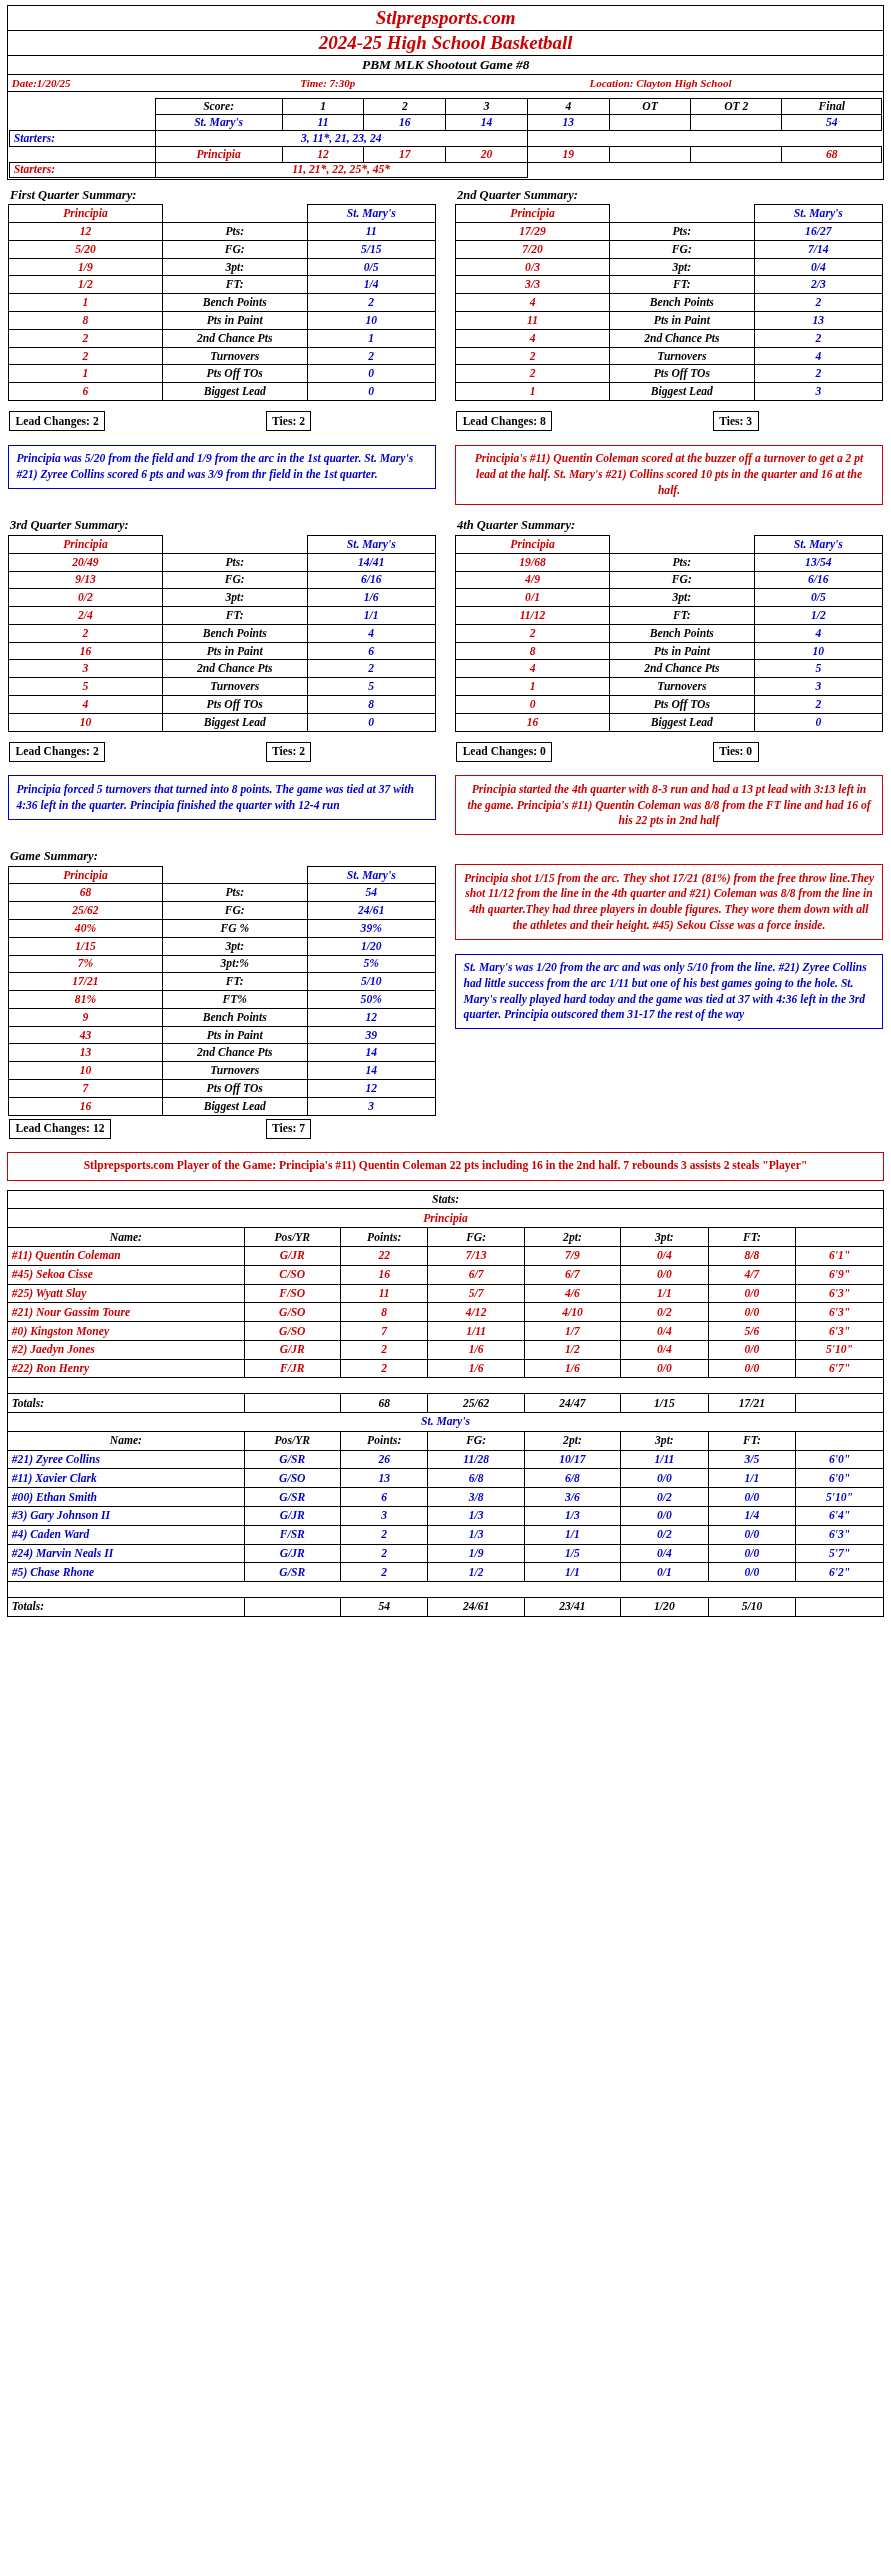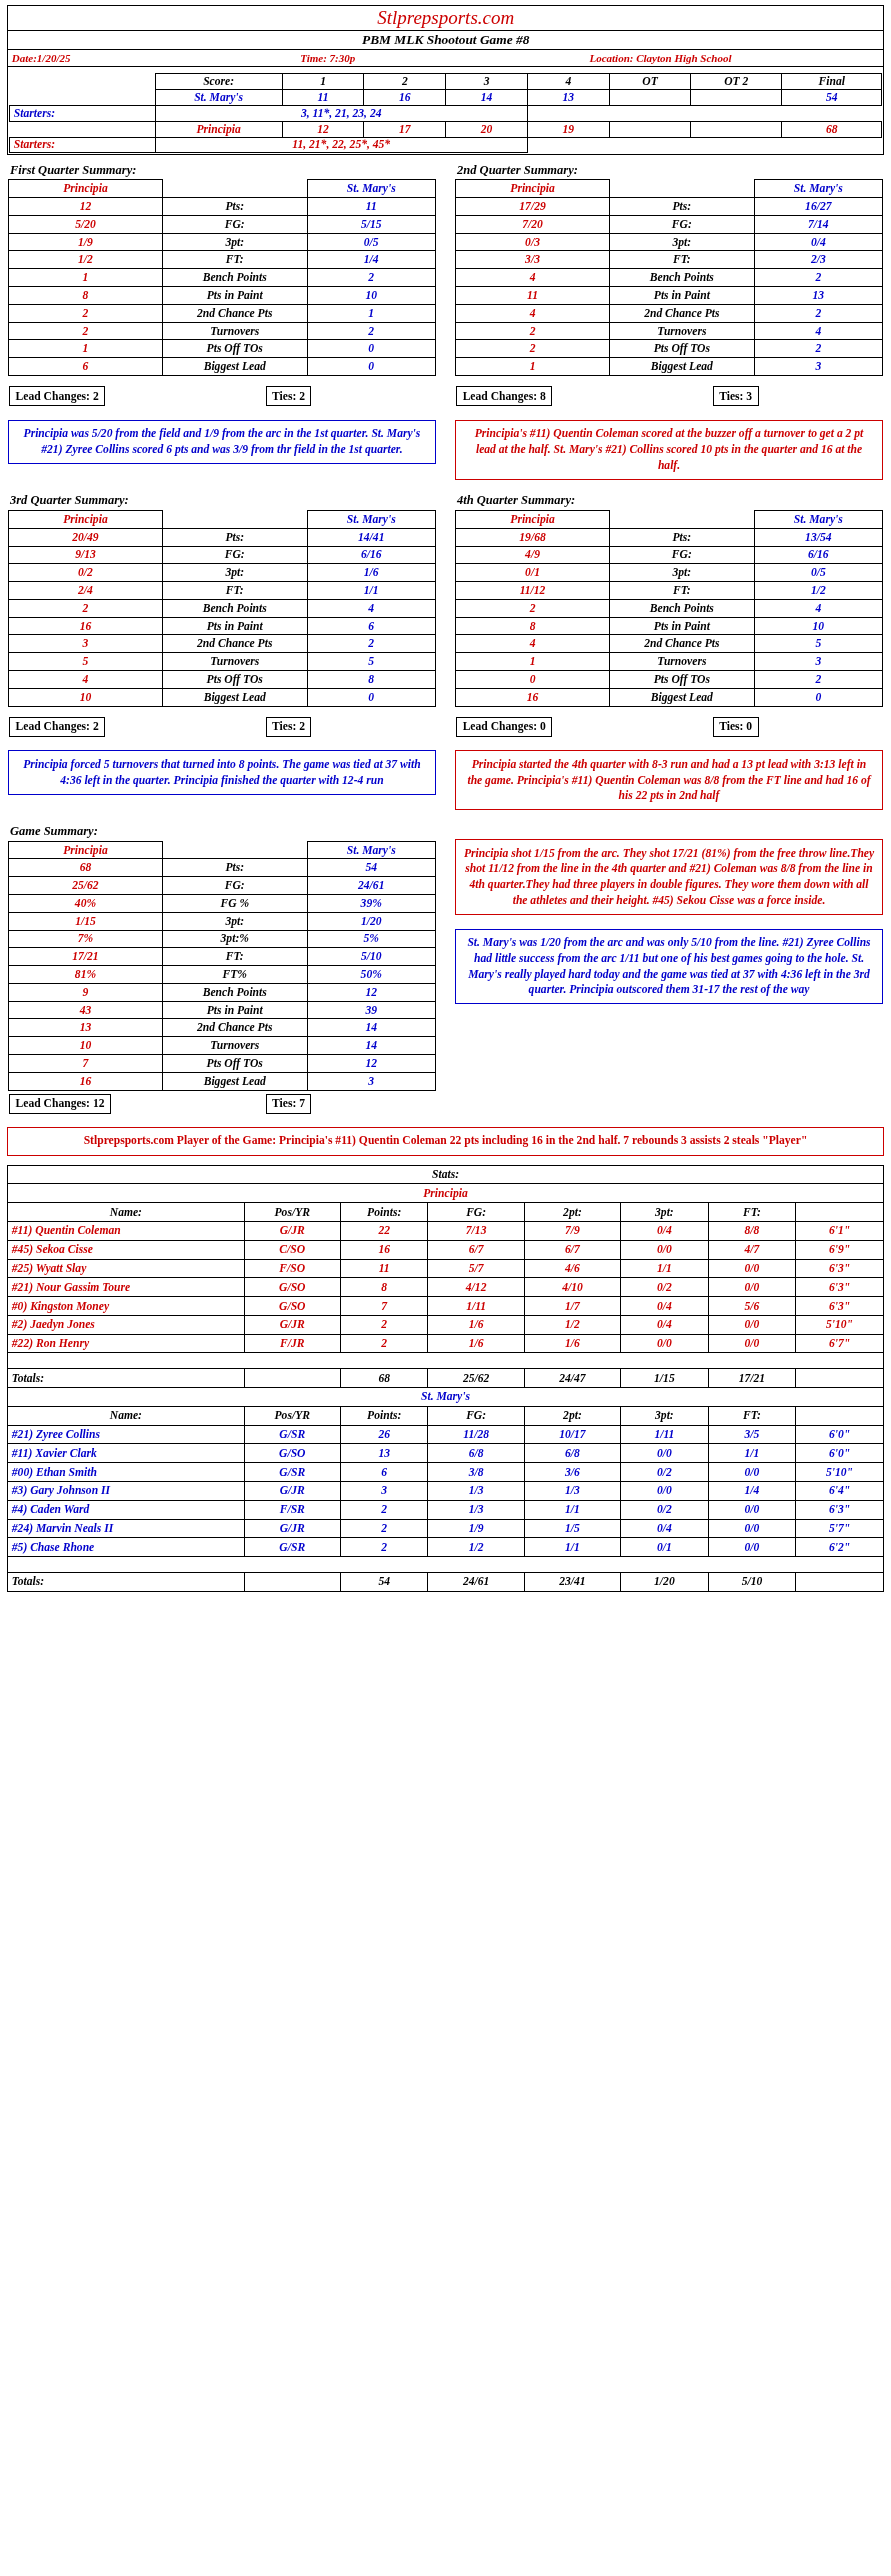--- a/index.html
+++ b/index.html
@@ -6,38 +6,38 @@
   body{font-family:"Liberation Serif", serif;width:891px;}
   .page{width:891px;box-sizing:border-box;padding:5.4px 7.2px 18px 7.2px;}
   table{border-collapse:collapse;}
   .bx{border:0.9px solid #000;}
   .cen{text-align:center;}
   .lft{text-align:left;}
   .red{color:#cc0000;}
   .blue{color:#0000cc;}
   .bold{font-weight:bold;}
   .ital{font-style:italic;}
-  .ttl{font-size:19px;font-weight:normal;font-style:italic;color:#cc0000;text-align:center;}
+  .ttl{font-size:19px;font-weight:bold;font-style:italic;color:#cc0000;text-align:center;}
   .ttl2{font-size:13.4px;font-weight:bold;font-style:italic;color:#000;text-align:center;}
   .maintbl{width:877px;}
   .cellpad td{padding:1.8px 3.6px;font-size:11px;}
 
   
   .g{border-collapse:collapse;}
   .g td{border:0.9px solid #000;font-size:11.6px;padding:0.9px 3.6px;font-style:italic;}
 
   .qtitle{font-size:12.5px;font-weight:bold;font-style:italic;padding:2.7px 1.8px 1.8px 1.8px;}
   .qtbl{width:100%;border-collapse:collapse;}
   .qtbl td{border:0.9px solid #000;font-size:11.6px;padding:0.9px 3.6px;height:15px;}
   .qtbl .lab{text-align:center;font-weight:bold;font-style:italic;}
   .qtbl .v{text-align:center;font-weight:bold;font-style:italic;}
 
   .lcbox{border:0.9px solid #000;font-size:11.6px;font-weight:bold;padding:2.7px 5.4px;display:inline-block;}
   .note{border:1.8px solid #cc0000;color:#cc0000;font-weight:bold;font-style:italic;font-size:11.6px;text-align:center;padding:5.4px 7.2px;line-height:1.35;}
-  .noteb{border:1.8px solid #0000cc;color:#0000cc;font-weight:bold;font-style:italic;font-size:11.6px;text-align:center;padding:5.4px 7.2px;line-height:1.35;}
+  .noteb{border:1.8px solid #0000cc;color:#0000cc;font-weight:bold;font-style:italic;font-size:11.6px;padding:5.4px 7.2px;line-height:1.35;}
 
   .statstbl{width:100%;border-collapse:collapse;}
   .statstbl td{border:0.9px solid #000;font-size:11.6px;padding:0.9px 3.6px;height:16px;text-align:center;font-weight:bold;font-style:italic;}
   .statstbl td.nm{text-align:left;}
   .colhdr td{font-weight:bold;font-style:italic;color:#000;text-align:center;}
   .sectionhdr{font-weight:bold;font-style:italic;font-size:12.5px;text-align:center;}
   .potg{border:1.8px solid #cc0000;color:#cc0000;font-weight:bold;font-size:11.6px;text-align:center;padding:5.4px 9px;line-height:1.4;}
   .two{width:100%;border-collapse:separate;border-spacing:0;}
   .half{width:49%;vertical-align:top;}
   .gap{width:2%;}
@@ -50,20 +50,27 @@
   <table class="maintbl bx">
     <tbody>
         <tr>
           <td class="ttl">Stlprepsports.com</td>
         </tr>
   </tbody>
     </table>
   <table class="maintbl bx" style="border-top:none">
     <tbody>
         <tr>
+          <td class="ttl">2024-25 High School Basketball</td>
+        </tr>
+  </tbody>
+    </table>
+  <table class="maintbl bx" style="border-top:none">
+    <tbody>
+        <tr>
           <td class="ttl2">PBM MLK Shootout Game #8</td>
         </tr>
   </tbody>
     </table>
   <table class="maintbl bx" style="border-top:none">
     <tbody>
         <tr class="cellpad">
       <td style="width:33%" class="lft red bold ital">Date:1/20/25</td>
       <td style="width:33%" class="lft red bold ital">Time: 7:30p</td>
       <td style="width:34%" class="lft red bold ital">Location: Clayton High School</td>

